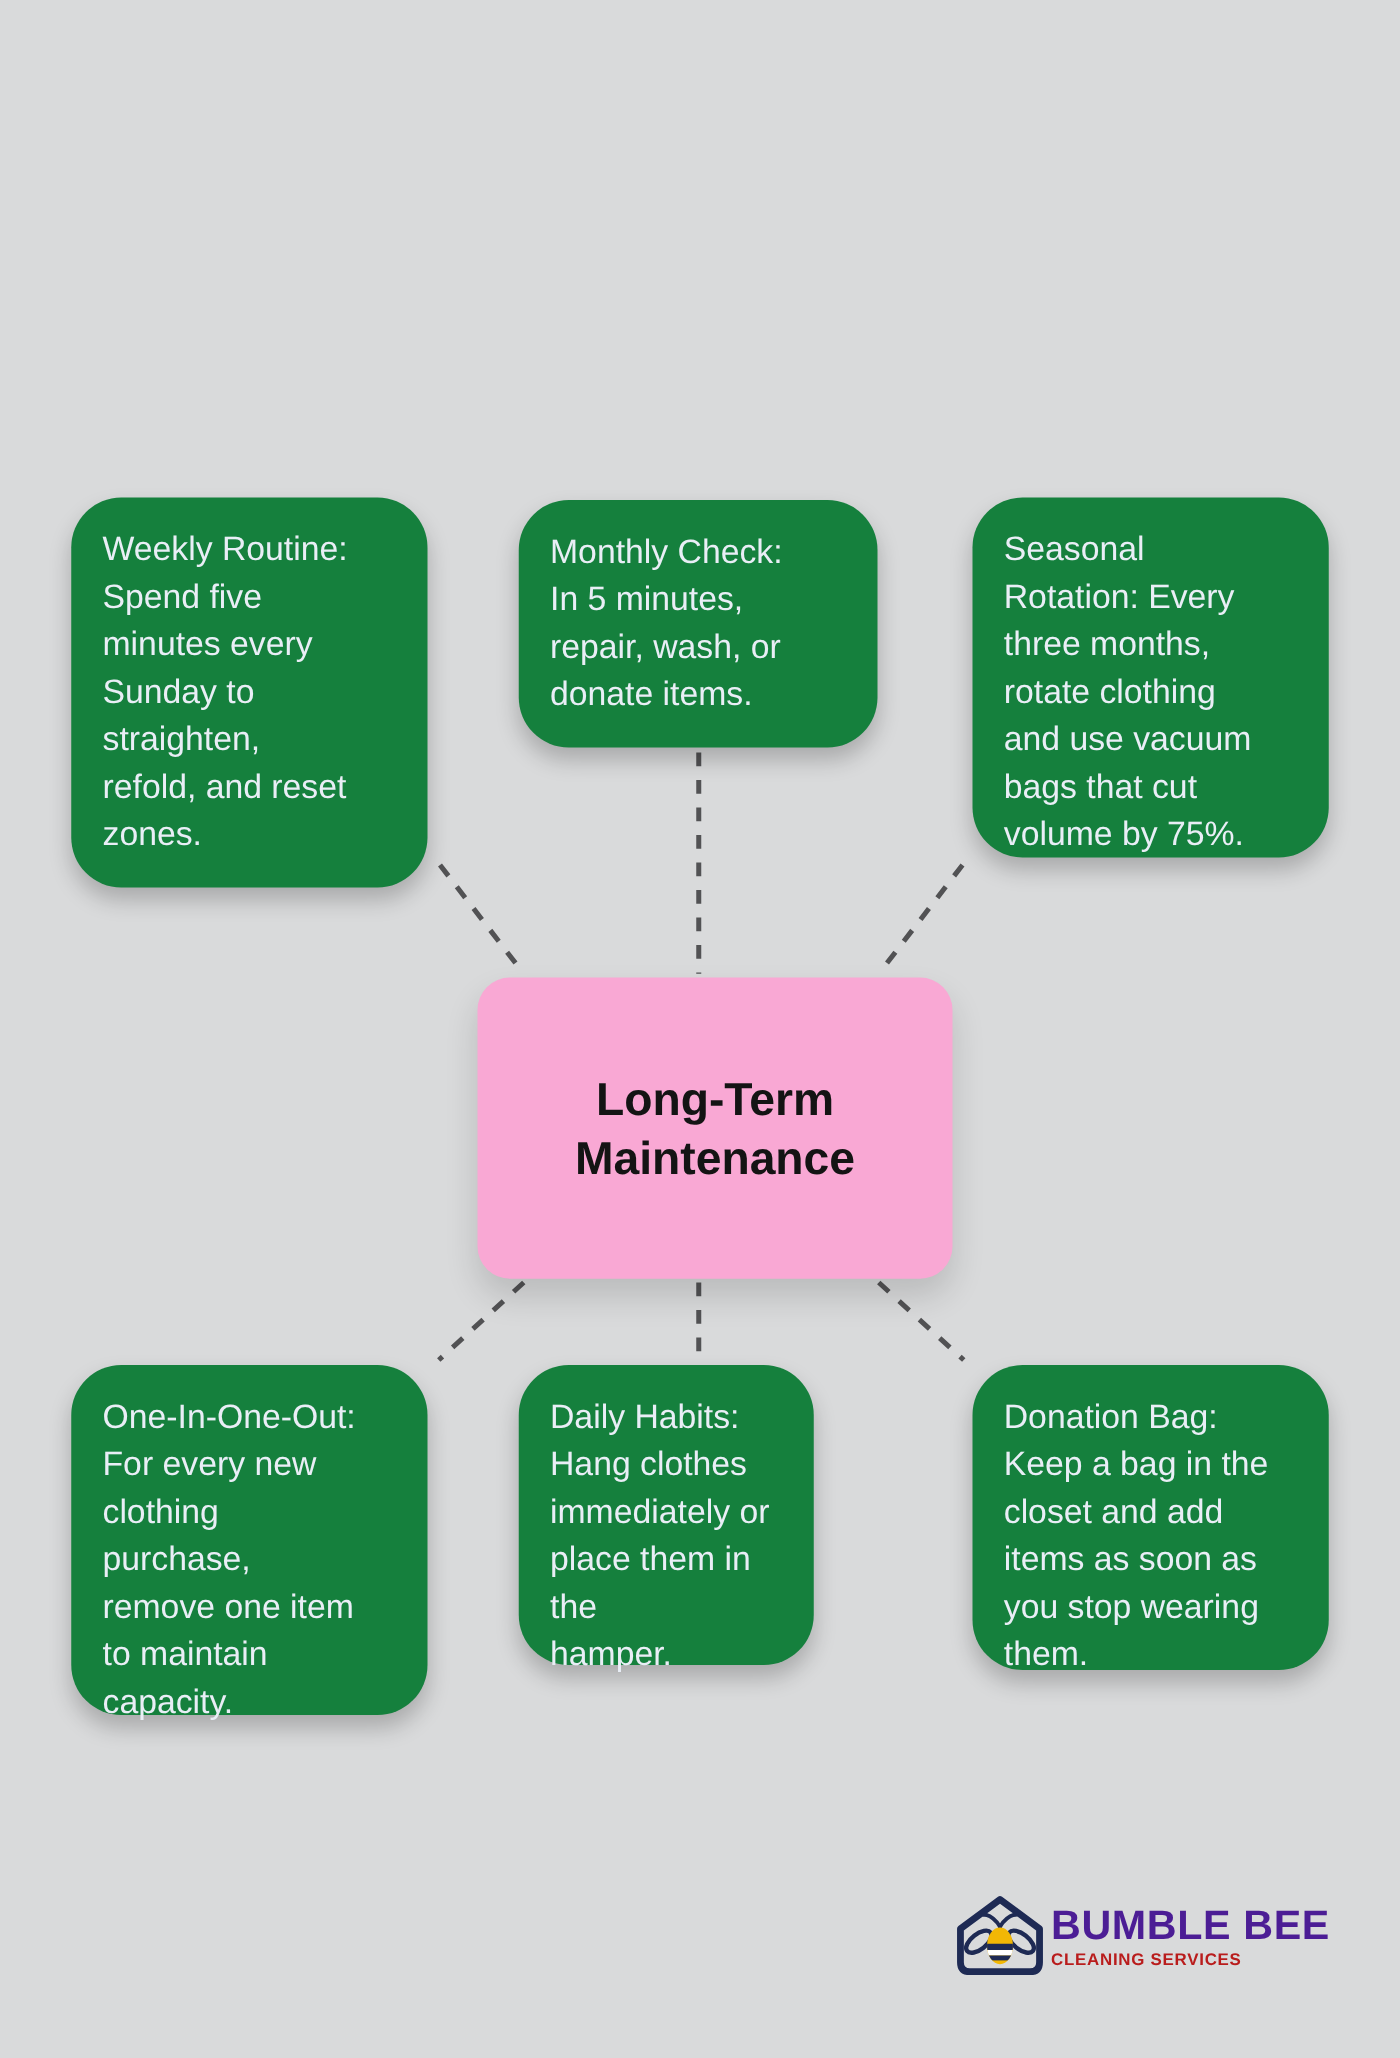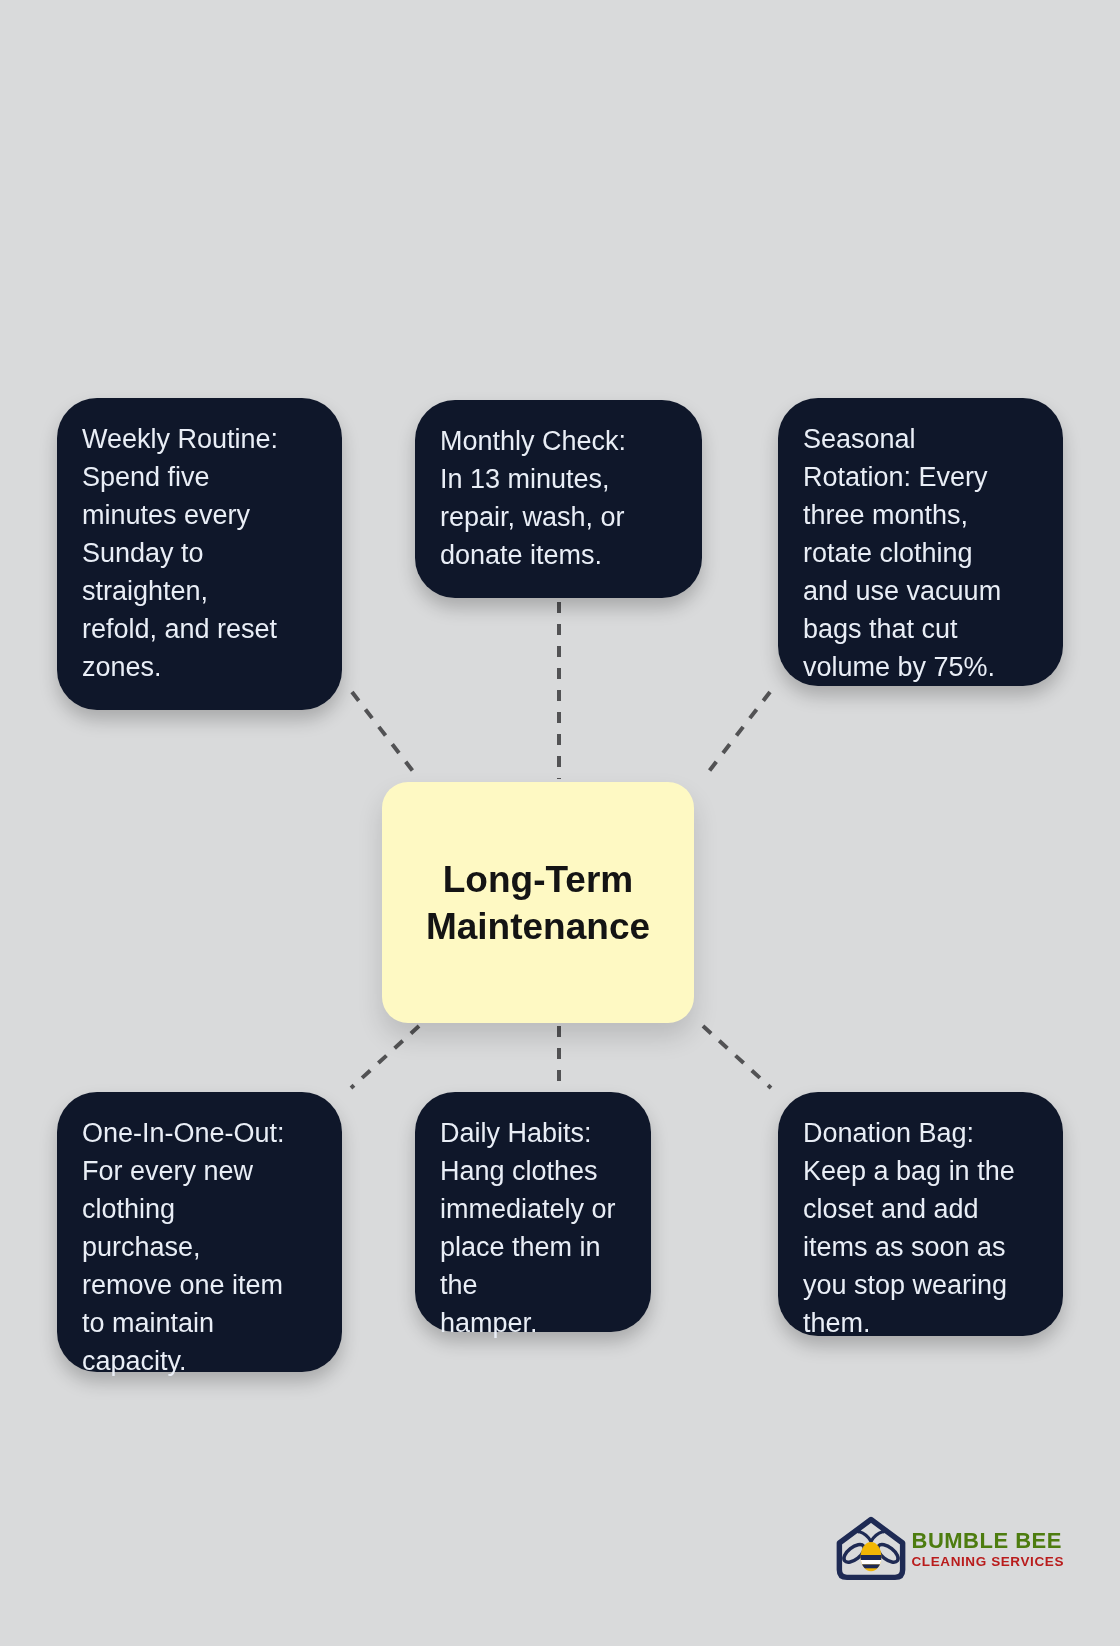--- a/index.html
+++ b/index.html
@@ -31,63 +31,63 @@
     pointer-events: none;
   }
   svg.connectors line {
     stroke: #525254;
     stroke-width: 4;
     stroke-dasharray: 11 11;
   }
 
   .node {
     position: absolute;
-    background: #0f172a;
+    background: #15803d;
     border-radius: 40px;
     box-shadow: 0 10px 18px rgba(0,0,0,0.22);
     color: #e9eef6;
     font-size: 27px;
     line-height: 38px;
     padding: 22px 12px 22px 25px;
     box-sizing: border-box;
   }
   .node span { white-space: pre-line; display: block; }
 
   .node.tl { left: 57px;  top: 398px;  width: 285px; height: 312px; }
   .node.tm { left: 415px; top: 400px;  width: 287px; height: 198px; }
   .node.tr { left: 778px; top: 398px;  width: 285px; height: 288px; }
   .node.bl { left: 57px;  top: 1092px; width: 285px; height: 280px; }
   .node.bm { left: 415px; top: 1092px; width: 236px; height: 240px; }
   .node.br { left: 778px; top: 1092px; width: 285px; height: 244px; }
 
   .center-node {
     position: absolute;
-    left: 382px; top: 782px; width: 312px; height: 241px;
-    background: #fef9c3;
+    left: 382px; top: 782px; width: 380px; height: 241px;
+    background: #f9a8d4;
     border-radius: 26px;
     box-shadow: 0 14px 26px rgba(0,0,0,0.14);
     display: flex; align-items: center; justify-content: center;
     text-align: center;
     color: #141414;
     font-size: 37px;
     font-weight: 800;
     line-height: 47px;
   }
   .center-node span { white-space: pre-line; display: block; }
 
   .logo {
     position: absolute;
     right: 56px; bottom: 64px;
     display: flex; align-items: center;
   }
   .logo-icon { display: block; }
   .logo-text { margin-left: 5px; }
   .brand-name {
-    color: #4d7c0f;
-    font-size: 22px;
+    color: #4c1d95;
+    font-size: 33px;
     font-weight: 800;
     letter-spacing: 0.5px;
     line-height: 1.05;
   }
   .brand-tagline {
     color: #b91c1c;
     font-size: 13.5px;
     font-weight: 800;
     letter-spacing: 0.6px;
     margin-top: 2px;
@@ -113,21 +113,21 @@
 Spend five
 minutes every
 Sunday to
 straighten,
 refold, and reset
 zones.</span>
   </div>
 
   <div class="node tm">
     <span>Monthly Check:
-In 13 minutes,
+In 5 minutes,
 repair, wash, or
 donate items.</span>
   </div>
 
   <div class="node tr">
     <span>Seasonal
 Rotation: Every
 three months,
 rotate clothing
 and use vacuum

